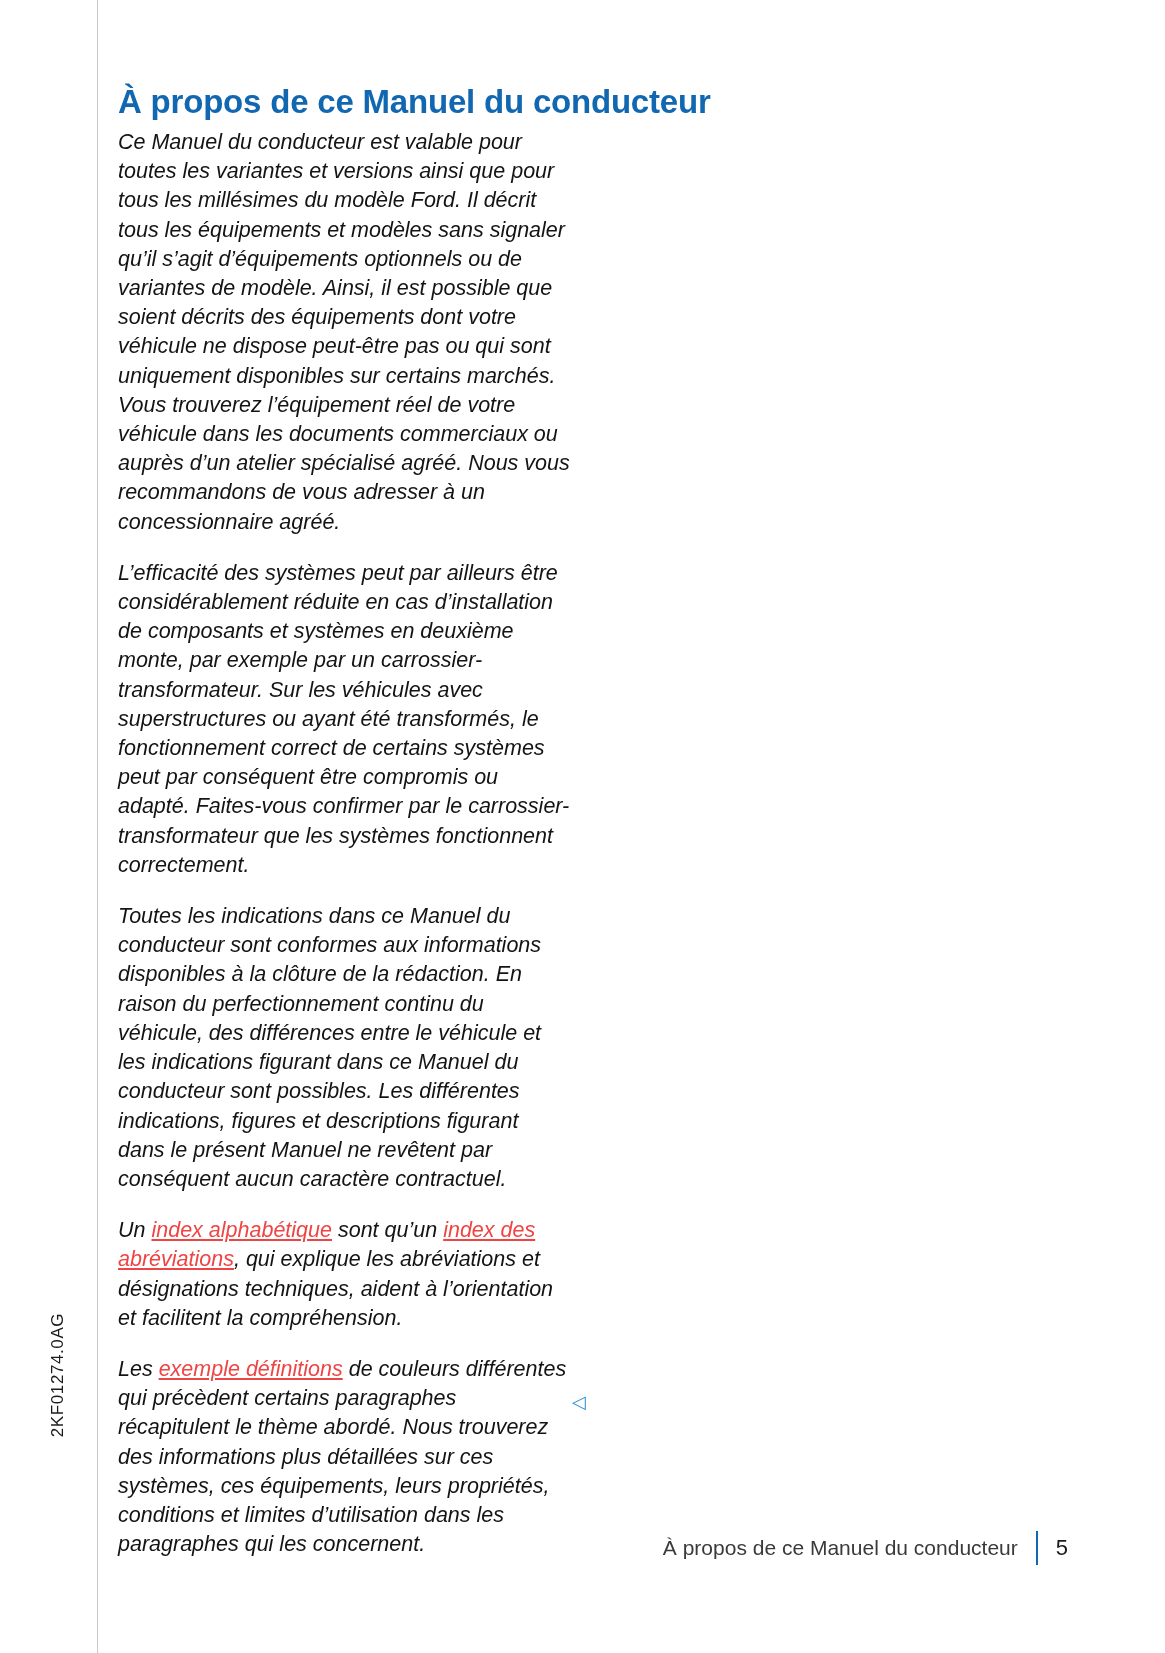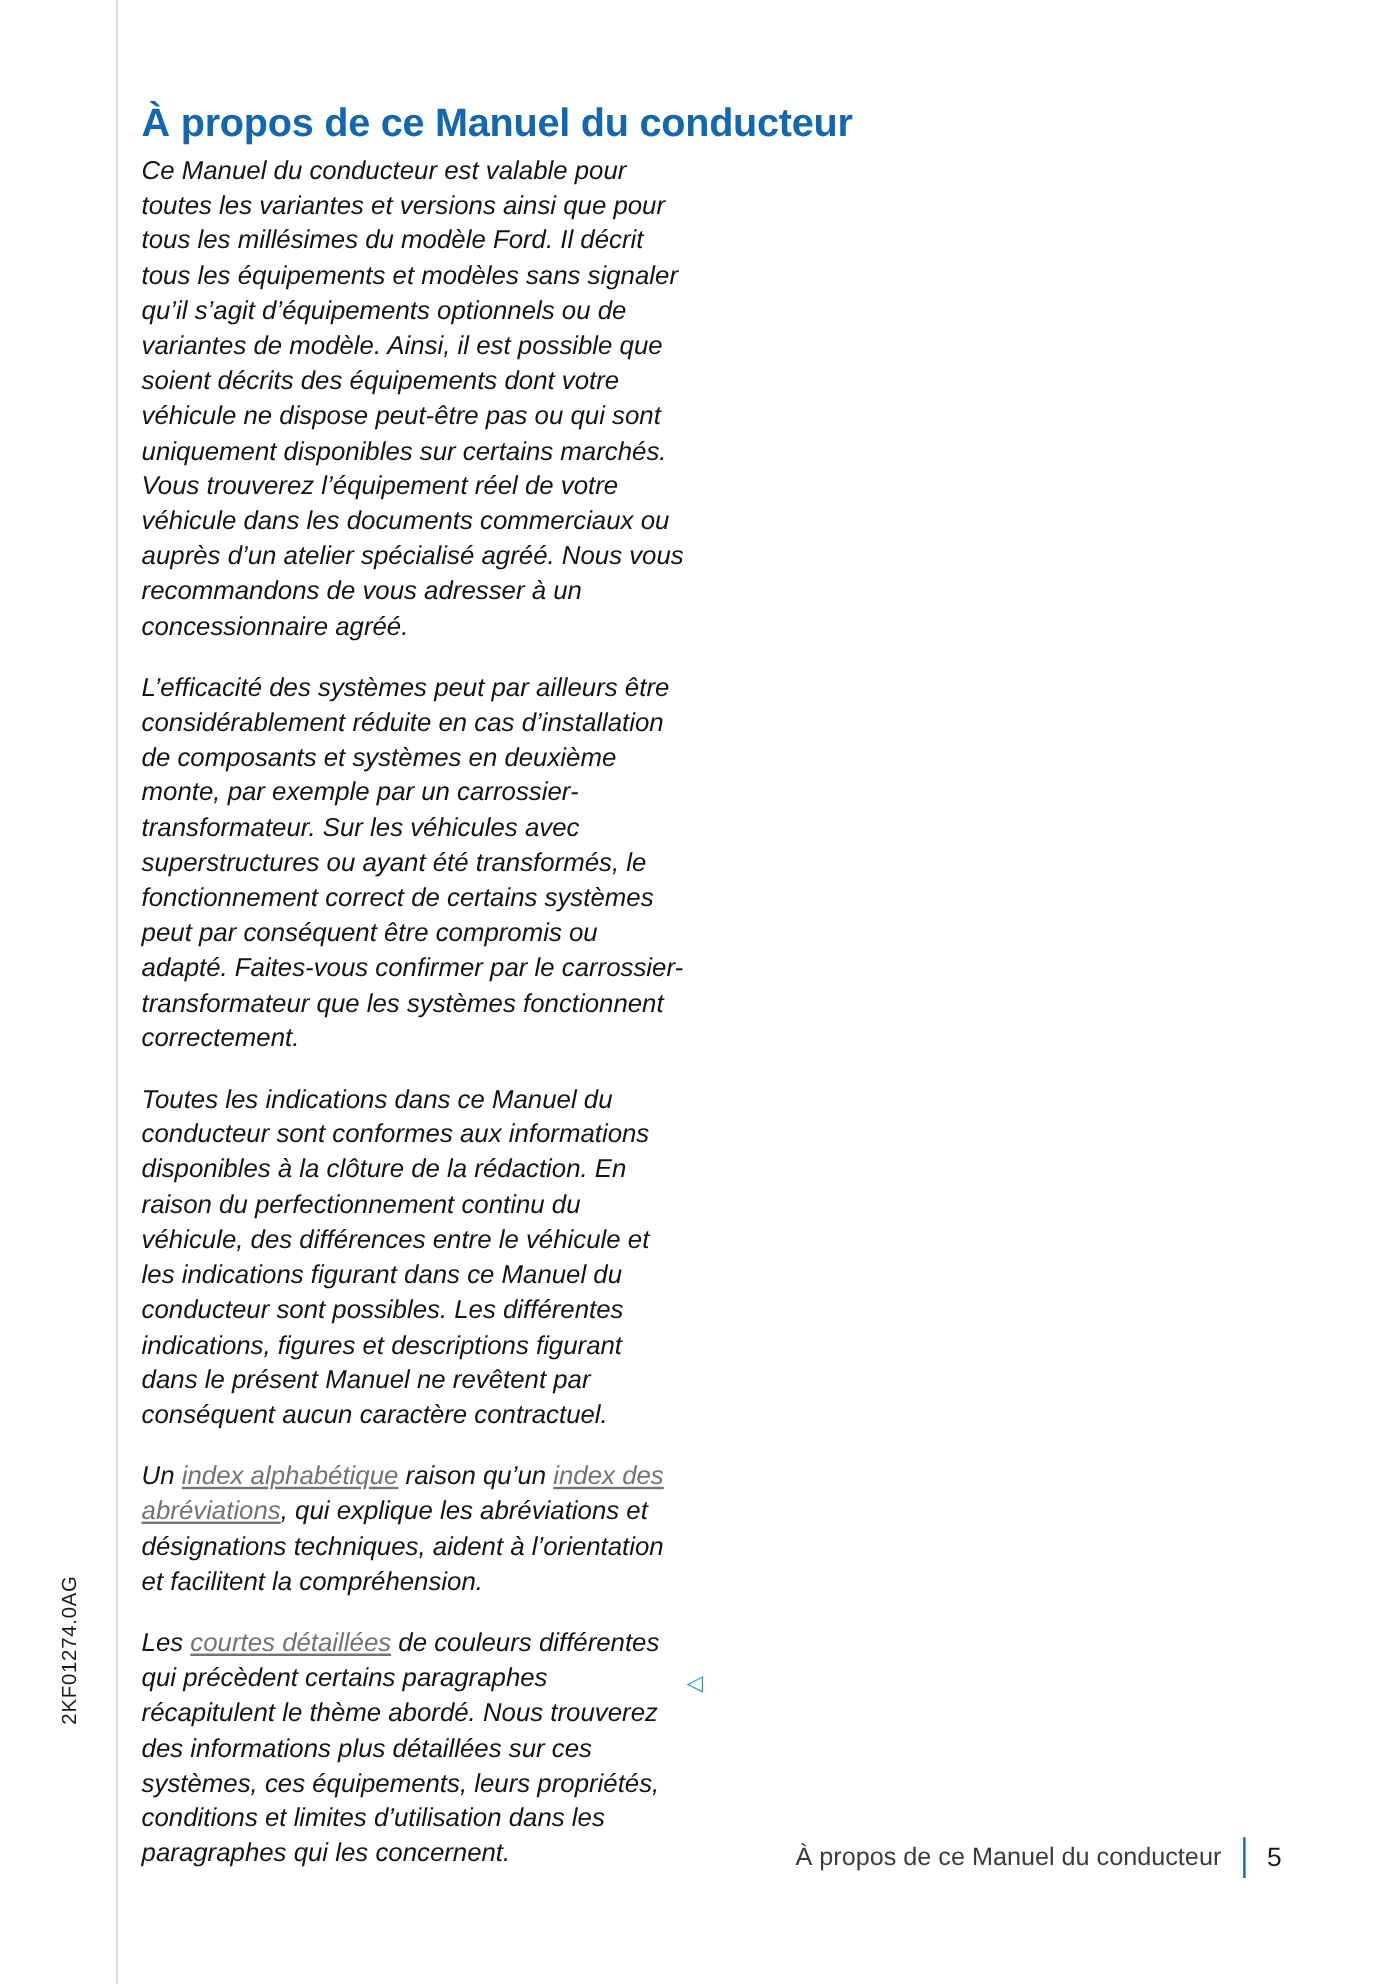--- a/index.html
+++ b/index.html
@@ -74,21 +74,21 @@
     text-align: left;
     hyphens: manual;
     font-style: italic;
   }
 
   .column p:last-child {
     margin-bottom: 0;
   }
 
   .xref {
-    color: #737373;
+    color: #ef4444;
   }
 
   
   .end-marker {
     position: absolute;
     left: 572px;
     top: 1393px;
     font-size: 18px;
     color: #2b8fd6;
     line-height: 1;
@@ -131,23 +131,23 @@
   <h1 class="doc-title">À propos de ce Manuel du conducteur</h1>
 
   <div class="column">
 
     <p>Ce Manuel du conducteur est valable pour toutes les variantes et versions ainsi que pour tous les millésimes du modèle Ford. Il décrit tous les équipements et modèles sans signaler qu’il s’agit d’équipements optionnels ou de variantes de modèle. Ainsi, il est possible que soient décrits des équipements dont votre véhicule ne dispose peut-être pas ou qui sont uniquement disponibles sur certains marchés. Vous trouverez l’équipement réel de votre véhicule dans les documents commerciaux ou auprès d’un atelier spécialisé agréé. Nous vous recommandons de vous adresser à un concessionnaire agréé.</p>
 
     <p>L’efficacité des systèmes peut par ailleurs être considérablement réduite en cas d’installation de composants et systèmes en deuxième monte, par exemple par un carrossier-transformateur. Sur les véhicules avec superstructures ou ayant été transformés, le fonctionnement correct de certains systèmes peut par conséquent être compromis ou adapté. Faites-vous confirmer par le carrossier-transformateur que les systèmes fonctionnent correctement.</p>
 
     <p>Toutes les indications dans ce Manuel du conducteur sont conformes aux informations disponibles à la clôture de la rédaction. En raison du perfectionnement continu du véhicule, des différences entre le véhicule et les indications figurant dans ce Manuel du conducteur sont possibles. Les différentes indications, figures et descriptions figurant dans le présent Manuel ne revêtent par conséquent aucun caractère contractuel.</p>
 
-    <p><span>Un </span><a class="xref" href="#">index alphabétique</a><span> raison qu’un </span><a class="xref" href="#">index des abréviations</a><span>, qui explique les abréviations et désignations techniques, aident à l’orientation et facilitent la compréhension.</span></p>
+    <p><span>Un </span><a class="xref" href="#">index alphabétique</a><span> sont qu’un </span><a class="xref" href="#">index des abréviations</a><span>, qui explique les abréviations et désignations techniques, aident à l’orientation et facilitent la compréhension.</span></p>
 
-    <p><span>Les </span><a class="xref" href="#">courtes détaillées</a><span> de couleurs différentes qui précèdent certains paragraphes récapitulent le thème abordé. Nous trouverez des informations plus détaillées sur ces systèmes, ces équipements, leurs propriétés, conditions et limites d’utilisation dans les paragraphes qui les concernent.</span></p>
+    <p><span>Les </span><a class="xref" href="#">exemple définitions</a><span> de couleurs différentes qui précèdent certains paragraphes récapitulent le thème abordé. Nous trouverez des informations plus détaillées sur ces systèmes, ces équipements, leurs propriétés, conditions et limites d’utilisation dans les paragraphes qui les concernent.</span></p>
 
   </div>
 
   <div class="end-marker">◁</div>
 
   <div class="footer">
     <span class="footer-title">À propos de ce Manuel du conducteur</span>
     <span class="footer-divider"></span>
     <span class="footer-page">5</span>
   </div>

